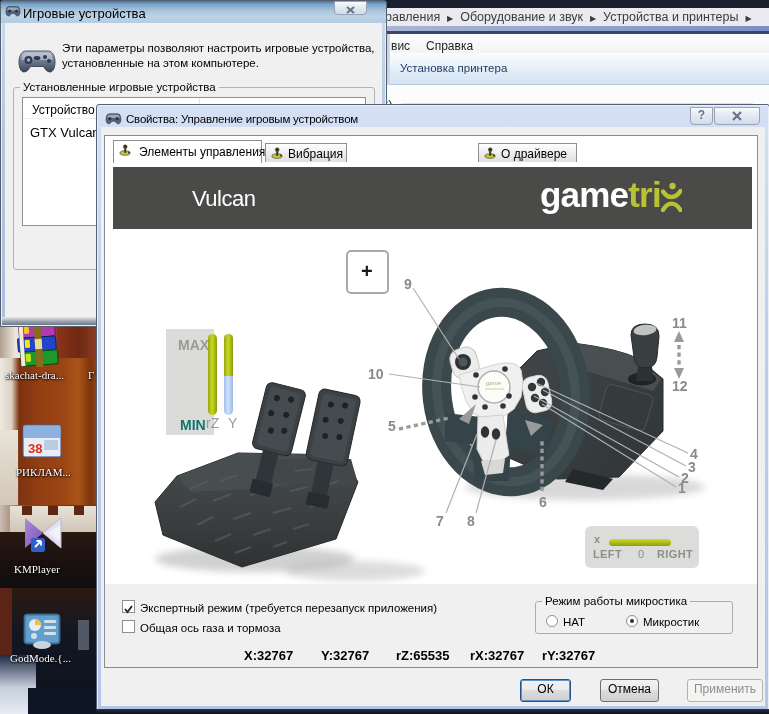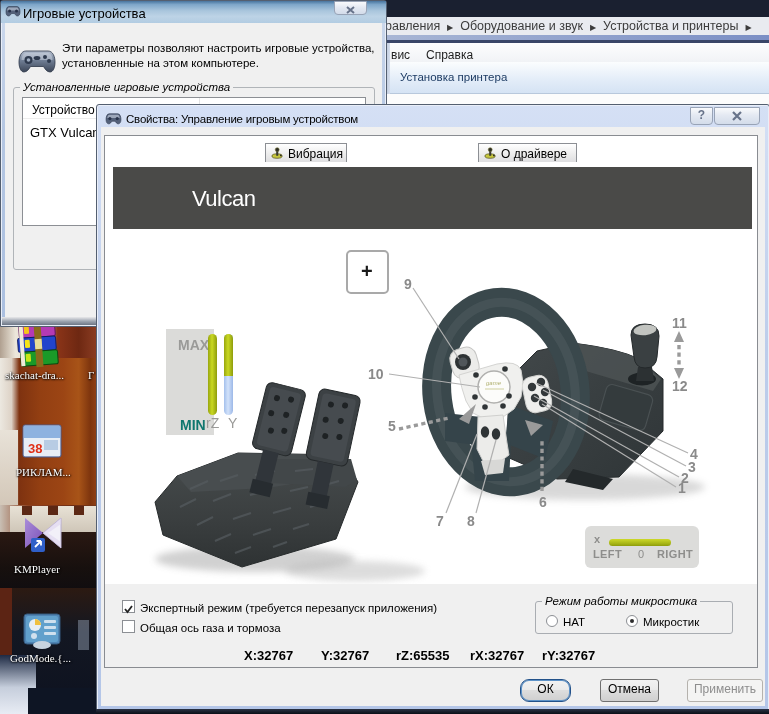--- a/index.html
+++ b/index.html
@@ -3,21 +3,21 @@
 <meta charset="utf-8">
 <style>
   html,body{margin:0;padding:0;}
   body{width:769px;height:714px;overflow:hidden;position:relative;
        font-family:"Liberation Sans",sans-serif;background:#20242c;}
   .abs{position:absolute;}
   
   #desktop{left:0;top:0;width:769px;height:714px;background:#1a2030;}
   .dlabel{position:absolute;font-size:11px;color:#fff;text-shadow:0 1px 2px #000,1px 0 2px #000;white-space:nowrap;font-family:Liberation Serif, serif;}
   
-  #explorer{left:385px;top:17px;width:384px;height:110px;background:#fff;}
+  #explorer{left:385px;top:8px;width:384px;height:110px;background:#fff;}
   #crumbbar{left:0;top:0;width:384px;height:18px;background:#e9ebf0;}
   #crumbbar .txt{position:absolute;top:2px;left:0px;font-size:12.5px;color:#3c3c3c;white-space:nowrap;}
   #crumbband{left:0;top:18px;width:384px;height:5px;background:linear-gradient(90deg,#a8b6d5,#7b8fc5);}
   #crumbband2{left:0;top:23px;width:384px;height:3px;background:#3a4668;}
   #menubar{left:0;top:26px;width:384px;height:19px;background:linear-gradient(#fdfdfe,#f1f3f6);border-bottom:1px solid #e4e4e6;}
   #menubar span{position:absolute;top:5px;font-size:12px;color:#1f1f1f;}
   #toolbar{left:0;top:45px;width:384px;height:31px;background:linear-gradient(#fbfdfe,#e2ecf8 60%,#d5e3f4);border-bottom:1px solid #b8c8dc;}
   #toolbar span{position:absolute;top:9px;left:15px;font-size:11.5px;color:#1e3c64;}
   #expcontent{left:0;top:77px;width:384px;height:33px;background:#fcfcfc;}
   
@@ -34,21 +34,21 @@
   #dlg1 .client{position:absolute;left:4px;top:22px;width:377px;height:294px;background:#f0f0f0;}
   #dlg1 .titlebar{height:22px;background:linear-gradient(180deg,#47749e 0%,#7ea6c9 16%,#aac6dd 45%,#bdd3e6 70%,#b2cce2 100%);}
   
   #dlg2{left:96px;top:104px;width:672px;height:605px;}
   #dlg2 .client{position:absolute;left:4px;top:22px;width:664px;height:579px;background:#f0f0f0;}
   .tab{position:absolute;font-size:12px;color:#000;background:linear-gradient(#ffffff,#ebebeb 60%,#dfdfe1);
        border:1px solid #8c8f94;border-bottom:none;height:18px;}
   .tab .lbl{position:absolute;left:22px;top:3px;white-space:nowrap;}
   .tabicon{position:absolute;left:5px;top:3px;width:13px;height:12px;}
   .groupbox{position:absolute;border:1px solid #b5b9bc;border-radius:3px;}
-  .grouplabel{position:absolute;background:#f0f0f0;font-size:12px;color:#000;padding:0 3px;font-style:italic;}
+  .grouplabel{position:absolute;background:#f0f0f0;font-size:12px;color:#000;padding:0 3px;}
   .btn{position:absolute;height:21px;background:linear-gradient(#f2f2f2,#ebebeb 45%,#dddddd 50%,#cfcfcf);
        border:1px solid #707070;border-radius:3px;font-size:12px;color:#000;text-align:center;line-height:19px;}
   .val{position:absolute;top:521px;font-size:13px;font-weight:bold;color:#000;}
 </style>
 </head>
 <body>
 <div class="abs" id="desktop">
 
   <div class="abs" style="left:0;top:317px;width:96px;height:60px;background:linear-gradient(90deg,#b0a090 0%,#ece6da 16%,#e8e0d2 46%,#8a3418 60%,#6e2812 82%,#8a3c22 100%);"></div>
   <div class="abs" style="left:0;top:358px;width:96px;height:150px;background:linear-gradient(90deg,#ece8e0 0%,#ddd2c6 12%,#7e3210 20%,#933f12 42%,#9c4514 66%,#a85418 82%,#7e350e 94%,#8e4018 100%);"></div>
@@ -195,20 +195,24 @@
         <path d="M18 4 L26 12 M26 4 L18 12" stroke="#67738a" stroke-width="2.2"></path>
       </svg></div>
   <div class="client" id="d2c">
 
     <div style="position:absolute;left:3px;top:8px;width:652px;height:531px;background:#fff;border:1px solid #898c91;" id="page">
 
       <div style="position:absolute;left:0;top:448px;width:652px;height:83px;background:#f0f0f0;"></div>
 
       <div style="position:absolute;left:8px;top:31px;width:639px;height:62px;background:#4a4a48;" id="banner">
         <span style="position:absolute;left:79px;top:19px;font-size:22px;letter-spacing:-0.5px;color:#fff;">Vulcan</span>
+        <div style="position:absolute;left:427px;top:8px;font-size:35px;font-weight:bold;letter-spacing:-0.8px;color:#fff;">game<span style="color:#b9c235">tri</span><svg width="21" height="32" viewBox="0 0 21 32" style="vertical-align:-5px;">
+              <circle cx="11.5" cy="6" r="3.2" fill="#b9c235"></circle>
+              <path d="M2 11.5 C7 19 14 19 19.5 11 M2 30 C7 21.5 14 21.5 19.5 30" stroke="#b9c235" stroke-width="4.4" fill="none" stroke-linecap="round"></path>
+            </svg></div>
       </div>
 
       <svg id="photos" style="position:absolute;left:0px;top:93px;" width="652" height="355" viewBox="0 0 652 355">
         <defs>
           <linearGradient id="plateg" x1="0" y1="0" x2="0" y2="1">
             <stop offset="0" stop-color="#474c4d"></stop>
               <stop offset=".6" stop-color="#3a3e3f"></stop>
               <stop offset="1" stop-color="#2e3233"></stop>
           </linearGradient>
           <linearGradient id="baseg" x1="0" y1="0" x2="1" y2="1">
@@ -381,20 +385,29 @@
 
       <div style="position:absolute;left:480px;top:390px;width:114px;height:42px;background:#dcdcda;border-radius:6px;">
         <span style="position:absolute;left:9px;top:7px;font-size:11px;font-weight:bold;color:#8e8e8c;">x</span>
         <div style="position:absolute;left:24px;top:13px;width:62px;height:7px;background:linear-gradient(180deg,#cdd92a,#a4b214 70%,#8e9c0c);border-radius:4px;"></div>
         <span style="position:absolute;left:8px;top:22px;font-size:11px;font-weight:bold;letter-spacing:.4px;color:#8e8e8c;">LEFT</span>
         <span style="position:absolute;left:53px;top:22px;font-size:11px;color:#8e8e8c;">0</span>
         <span style="position:absolute;left:72px;top:22px;font-size:11px;font-weight:bold;letter-spacing:.4px;color:#8e8e8c;">RIGHT</span>
       </div>
     </div>
 
+    <div class="tab" style="left:12px;top:13px;width:147px;height:22px;background:#fff;z-index:3;">
+      <svg class="tabicon" viewBox="0 0 14 12">
+          <ellipse cx="6.5" cy="9.3" rx="5.5" ry="2.4" fill="#c6c63e" stroke="#55551e" stroke-width=".8"></ellipse>
+          <rect x="5.6" y="2" width="2.2" height="7" fill="#3a3a30"></rect>
+          <circle cx="6.7" cy="2.4" r="2.1" fill="#2e2e26" stroke="#6a6a2a" stroke-width=".6"></circle>
+          <circle cx="10.6" cy="8.6" r="1" fill="#2e2e26"></circle>
+        </svg>
+      <span class="lbl" style="top:4px;left:25px;">Элементы управления</span>
+    </div>
     <div class="tab" style="left:164px;top:16px;width:80px;">
       <svg class="tabicon" viewBox="0 0 14 12">
           <ellipse cx="6.5" cy="9.3" rx="5.5" ry="2.4" fill="#c6c63e" stroke="#55551e" stroke-width=".8"></ellipse>
           <rect x="5.6" y="2" width="2.2" height="7" fill="#3a3a30"></rect>
           <circle cx="6.7" cy="2.4" r="2.1" fill="#2e2e26" stroke="#6a6a2a" stroke-width=".6"></circle>
           <circle cx="10.6" cy="8.6" r="1" fill="#2e2e26"></circle>
         </svg>
       <span class="lbl">Вибрация</span>
     </div>
     <div class="tab" style="left:377px;top:16px;width:97px;">
@@ -422,19 +435,19 @@
     <span style="position:absolute;left:525px;top:488px;width:10px;height:10px;background:#fff;border:1px solid #8c8f94;border-radius:50%;"></span>
     <span style="position:absolute;left:529px;top:492px;width:4px;height:4px;background:#2c2c2c;border-radius:50%;"></span>
     <span style="position:absolute;left:542px;top:489px;font-size:11.5px;color:#000;">Микростик</span>
 
     <span class="val" style="left:143px;">X:32767</span>
     <span class="val" style="left:220px;">Y:32767</span>
     <span class="val" style="left:295px;">rZ:65535</span>
     <span class="val" style="left:369px;">rX:32767</span>
     <span class="val" style="left:441px;">rY:32767</span>
 
-    <div class="btn" style="left:419px;top:552px;width:49px;box-shadow:0 0 0 1px #5e93c8 inset;border-color:#23528a;border-radius:9px;">ОК</div>
+    <div class="btn" style="left:419px;top:552px;width:49px;box-shadow:0 0 0 1px #5e93c8 inset;border-color:#23528a;">ОК</div>
     <div class="btn" style="left:499px;top:552px;width:57px;">Отмена</div>
     <div class="btn" style="left:586px;top:552px;width:74px;border-color:#b5b2ad;color:#8d8d8d;background:#f4f4f3;">Применить</div>
   </div>
 </div>
 
 <div class="abs" style="left:96px;top:709px;width:673px;height:5px;background:linear-gradient(180deg,#2a3244,#0a0e16);"></div>
 
 </body></html>

